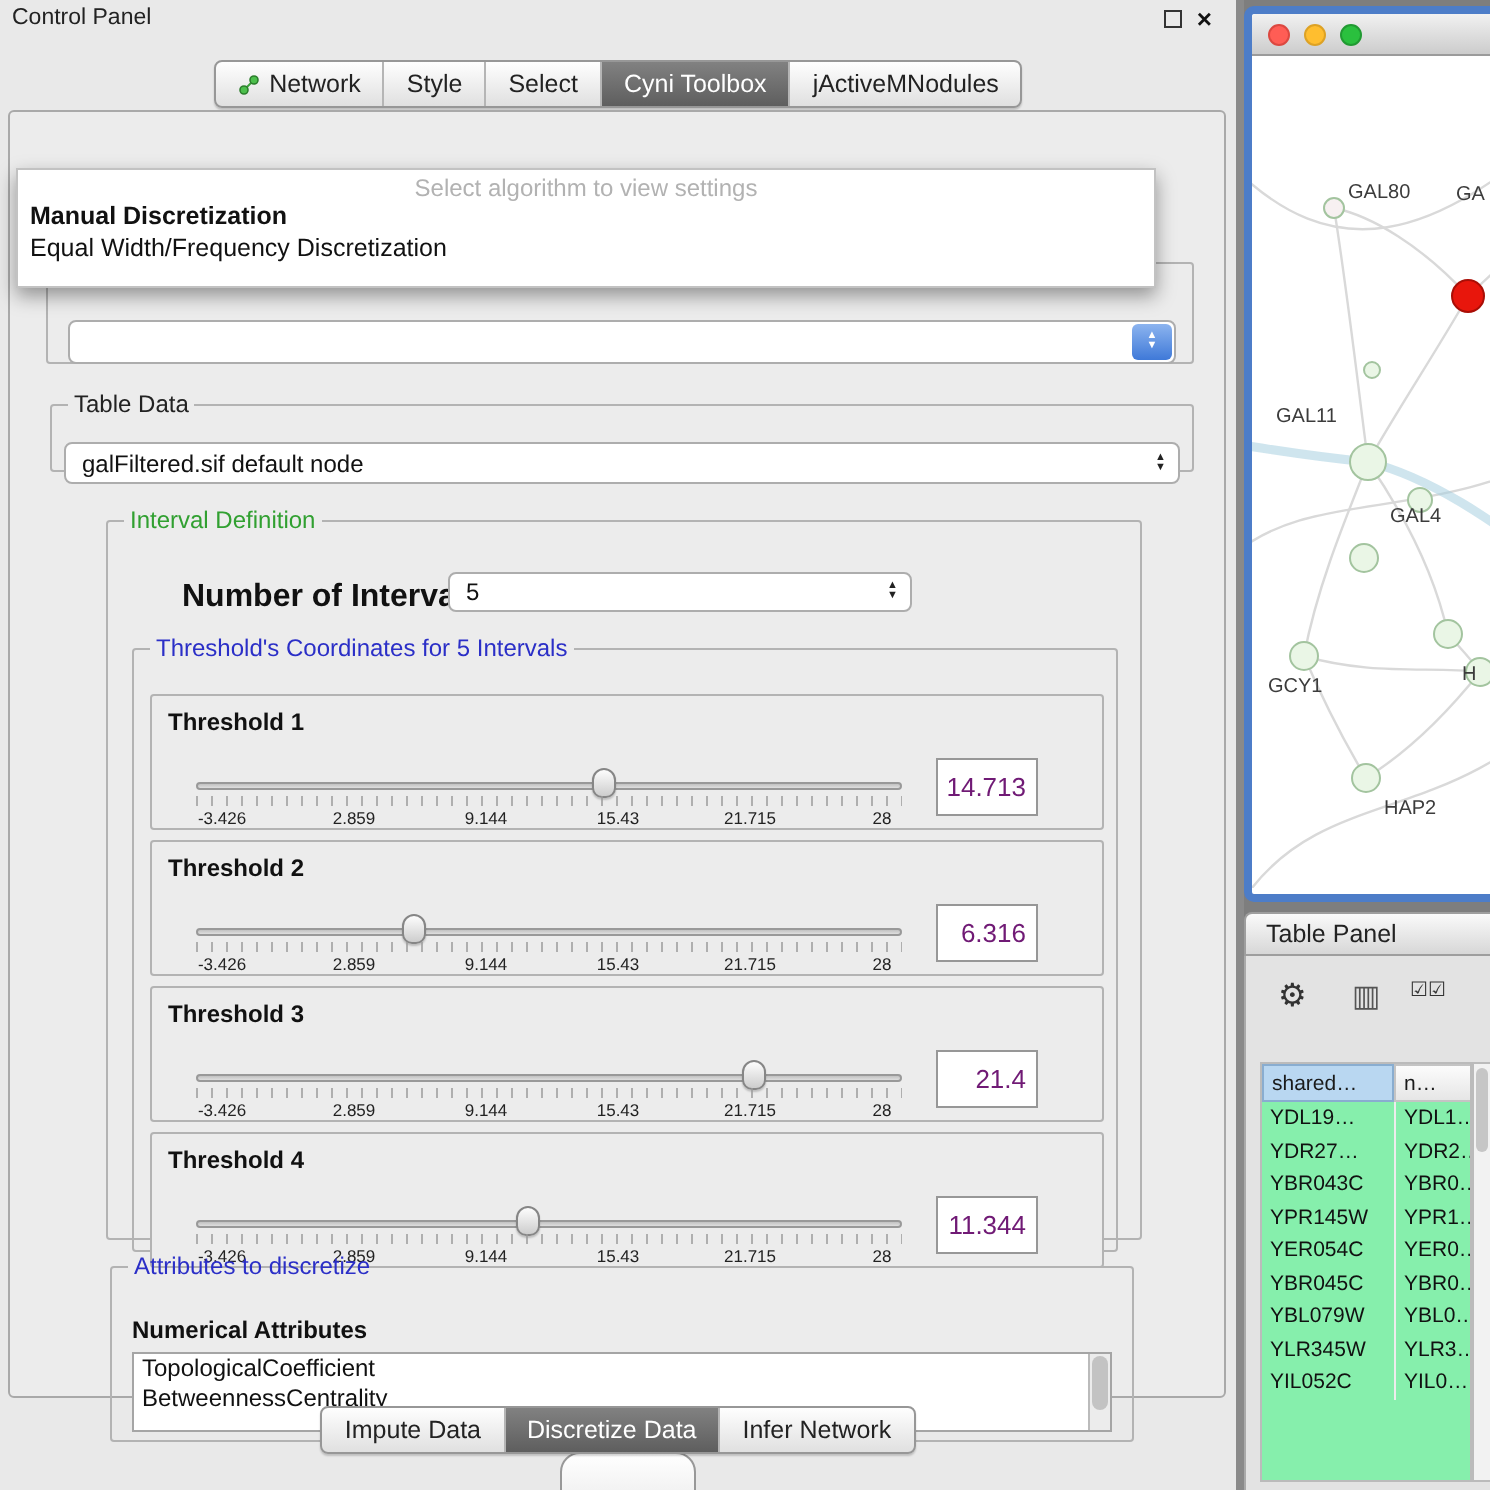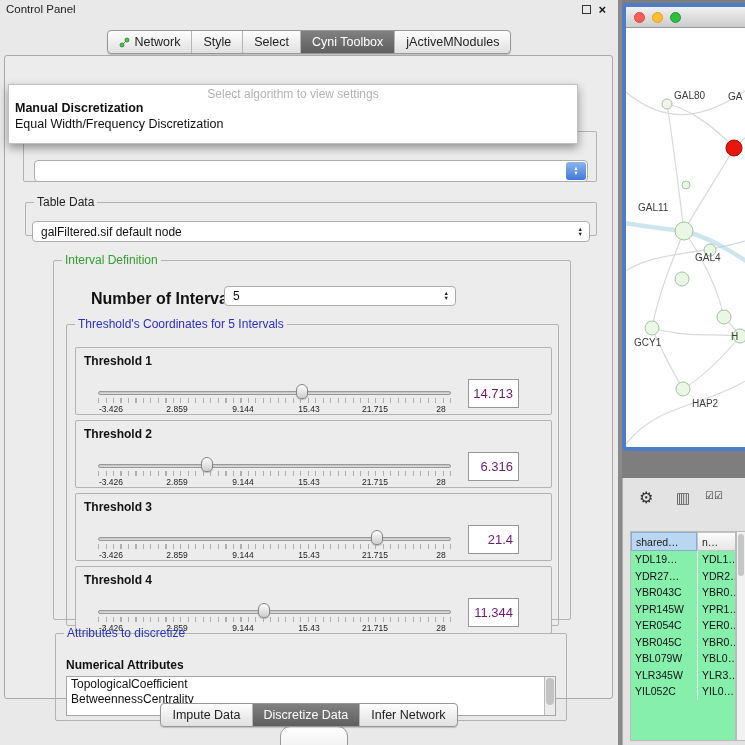--- a/index.html
+++ b/index.html
@@ -356,20 +356,21 @@
           <circle cx="98" cy="289" r="7" fill="#eaf6e6" stroke="#a3c49f"></circle>
           <circle cx="26" cy="300" r="7" fill="#eaf6e6" stroke="#a3c49f"></circle>
           <text x="8" y="318" class="net-label">GCY1</text>
           <circle cx="114" cy="308" r="7" fill="#eaf6e6" stroke="#a3c49f"></circle>
           <text x="105" y="312" class="net-label">H</text>
           <circle cx="57" cy="361" r="7" fill="#eaf6e6" stroke="#a3c49f"></circle>
           <text x="66" y="379" class="net-label">HAP2</text>
         </svg>
     </div>
 
+    <div class="tp-header">Table Panel</div>
 
     <div class="tp-body">
       <div class="tp-toolbar">
         <span class="gear">⚙</span>
         <span class="cols-icon">▥</span>
         <span class="check-icons">☑☑</span>
       </div>
       <div class="tp-table">
         <div class="thead">
           <div class="th1">shared…</div>

